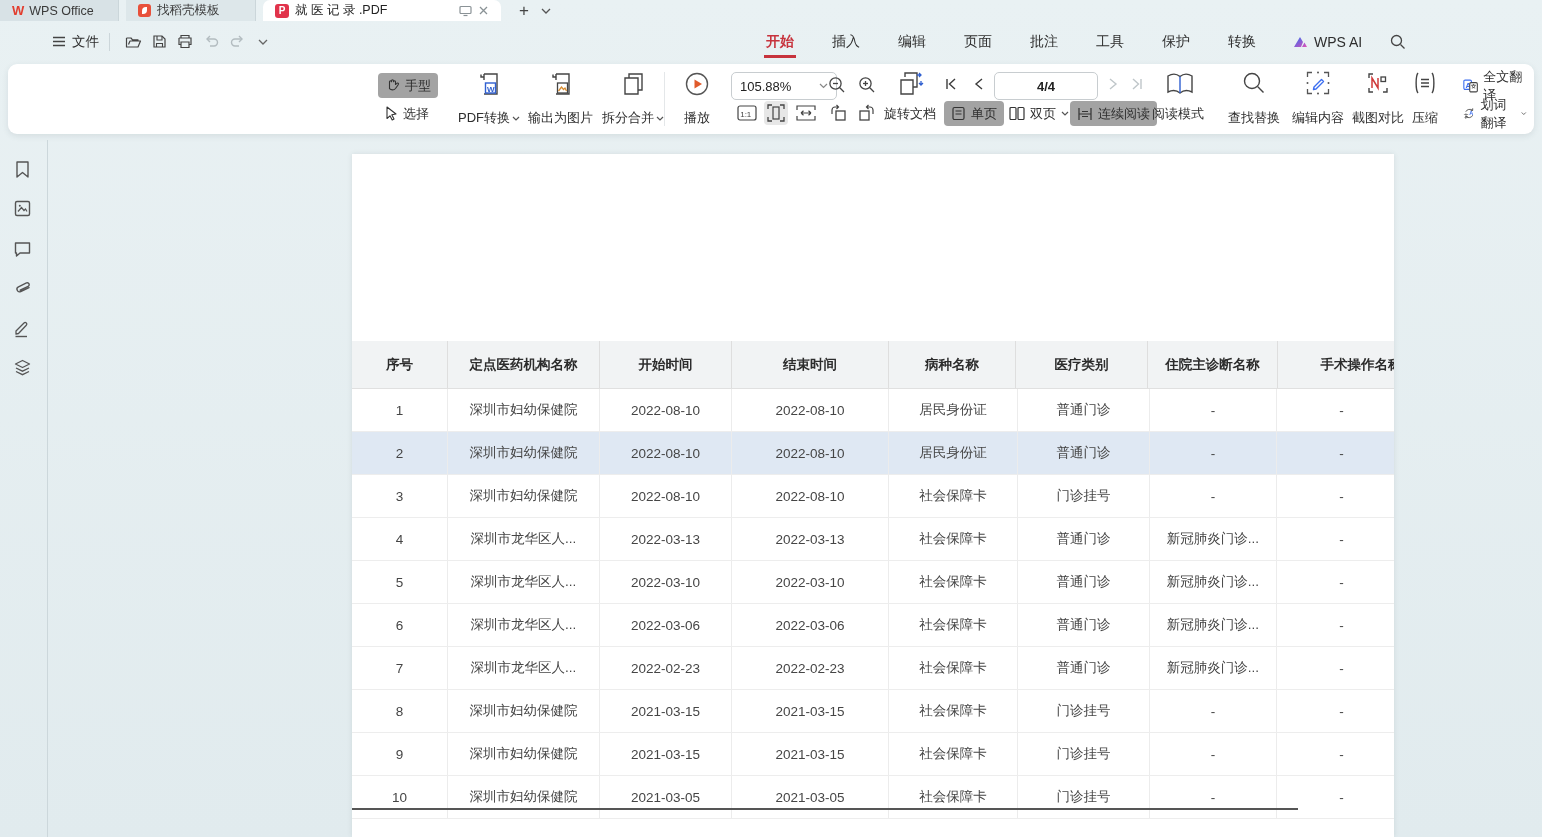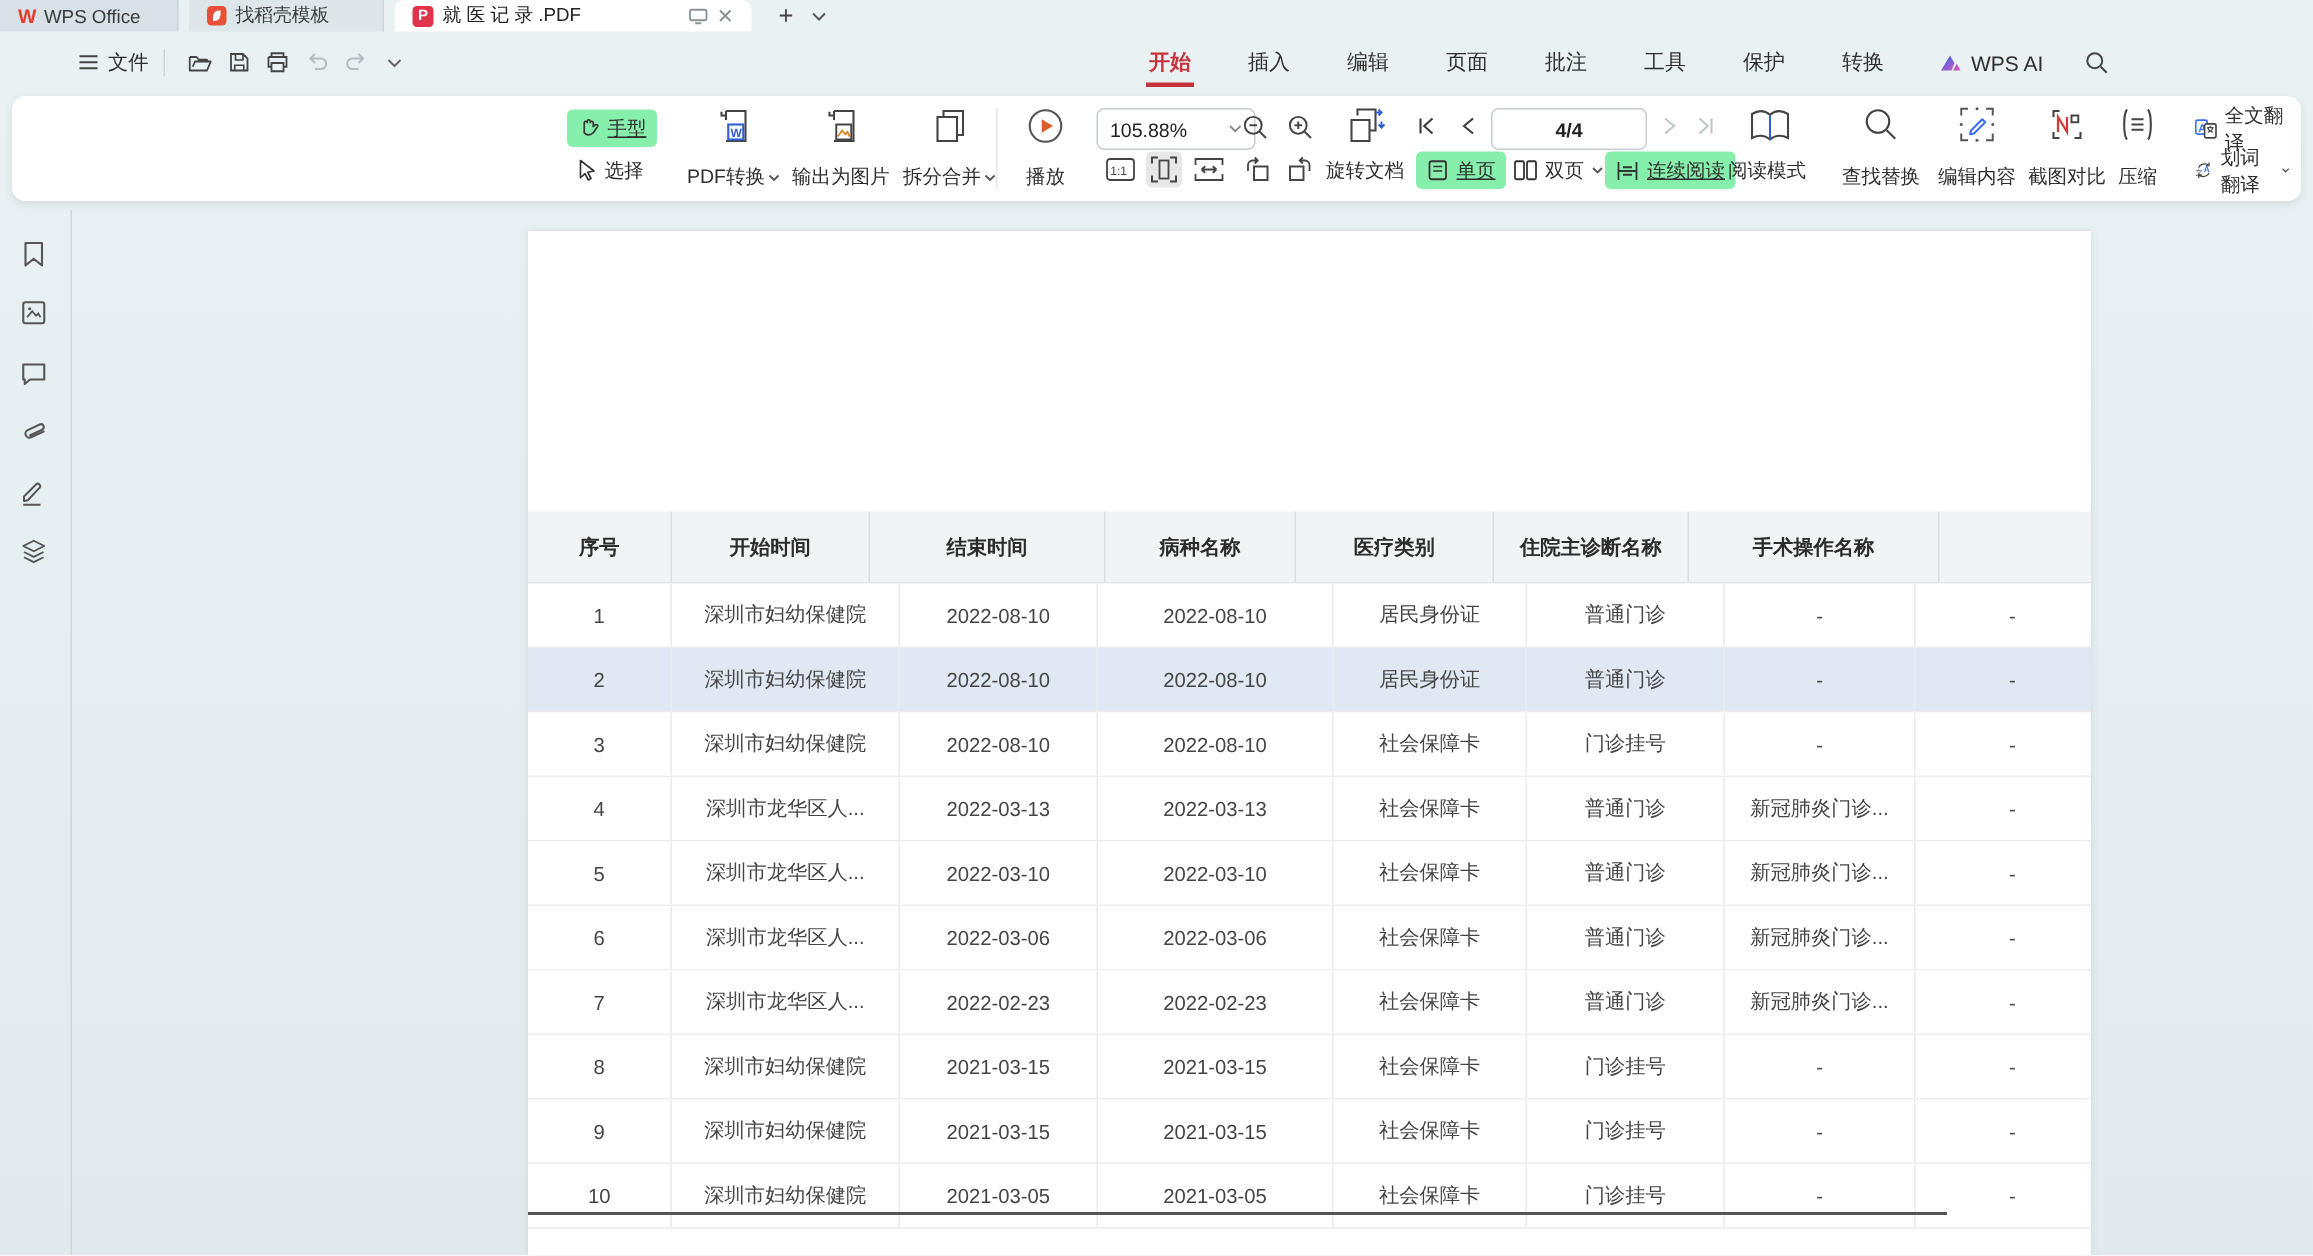--- a/index.html
+++ b/index.html
@@ -30,21 +30,21 @@
   .menus{position:absolute;left:724px;top:0;height:41px;display:flex;align-items:center;gap:34px;font-size:14px;color:#2e2e2e;}
   .menuitem{position:relative;padding:9px 2px;}
   .menuitem.active{color:#c7333d;font-weight:bold;}
   .menuitem.active::after{content:"";position:absolute;left:0;right:0;bottom:2px;height:3px;background:#c7333d;}
   .aibtn{display:flex;align-items:center;gap:5px;font-size:14px;color:#2e2e2e;}
   
   .panel{position:absolute;top:64px;left:8px;width:1526px;height:70px;background:#fff;border-radius:9px;
          box-shadow:0 2px 6px rgba(40,60,70,.10);}
   .abs{position:absolute;}
   .smallbtn{display:flex;align-items:center;gap:5px;font-size:13px;color:#2e2e2e;height:25px;padding:0 7px;border-radius:4px;}
-  .smallbtn.sel{background:#86efac;text-decoration:underline;}
+  .smallbtn.sel{background:#a3a3a3;}
   .bigbtn{display:flex;flex-direction:column;align-items:center;justify-content:space-between;height:56px;padding:2px 4px;
           font-size:13px;color:#2e2e2e;border-radius:4px;}
   .bigbtn .lbl{display:flex;align-items:center;gap:2px;white-space:nowrap;}
   .pdivider{position:absolute;top:8px;width:1px;height:54px;background:#e4e7e9;}
   .zoombox{display:flex;align-items:center;justify-content:space-between;padding:0 8px;width:88px;height:26px;
            border:1px solid #c8cdd0;border-radius:5px;font-size:13px;color:#222;background:#fff;}
   .pagebox{display:flex;align-items:center;justify-content:center;width:102px;height:26px;
            border:1px solid #c8cdd0;border-radius:5px;font-size:13px;font-weight:bold;color:#222;background:#fff;}
   .iconbtn{display:flex;align-items:center;justify-content:center;border-radius:4px;}
   .iconbtn.sel{background:#e7e7e7;}
@@ -458,20 +458,21 @@
         <path d="M2.5 6 L9.5 2.5 L16.5 6 L9.5 9.5 Z" fill="none" stroke="#555" stroke-width="1.3" stroke-linejoin="round"></path>
         <path d="M3 10 L9.5 13.2 L16 10" fill="none" stroke="#555" stroke-width="1.3"></path>
         <path d="M3 13.5 L9.5 16.7 L16 13.5" fill="none" stroke="#555" stroke-width="1.3"></path>
       </svg>
   </div>
 
   <div class="page">
     <div class="tbl">
       <div class="thead">
           <div class="th" style="width: 96px;">序号</div>
+          <div class="th" style="width: 152px;">定点医药机构名称</div>
           <div class="th" style="width: 132px;">开始时间</div>
           <div class="th" style="width: 157px;">结束时间</div>
           <div class="th" style="width: 127px;">病种名称</div>
           <div class="th" style="width: 132px;">医疗类别</div>
           <div class="th" style="width: 130px;">住院主诊断名称</div>
           <div class="th" style="width: 167px;">手术操作名称</div>
         </div>
       <div>
           <div class="tr">
             <div class="td" style="width: 96px;">1</div>

